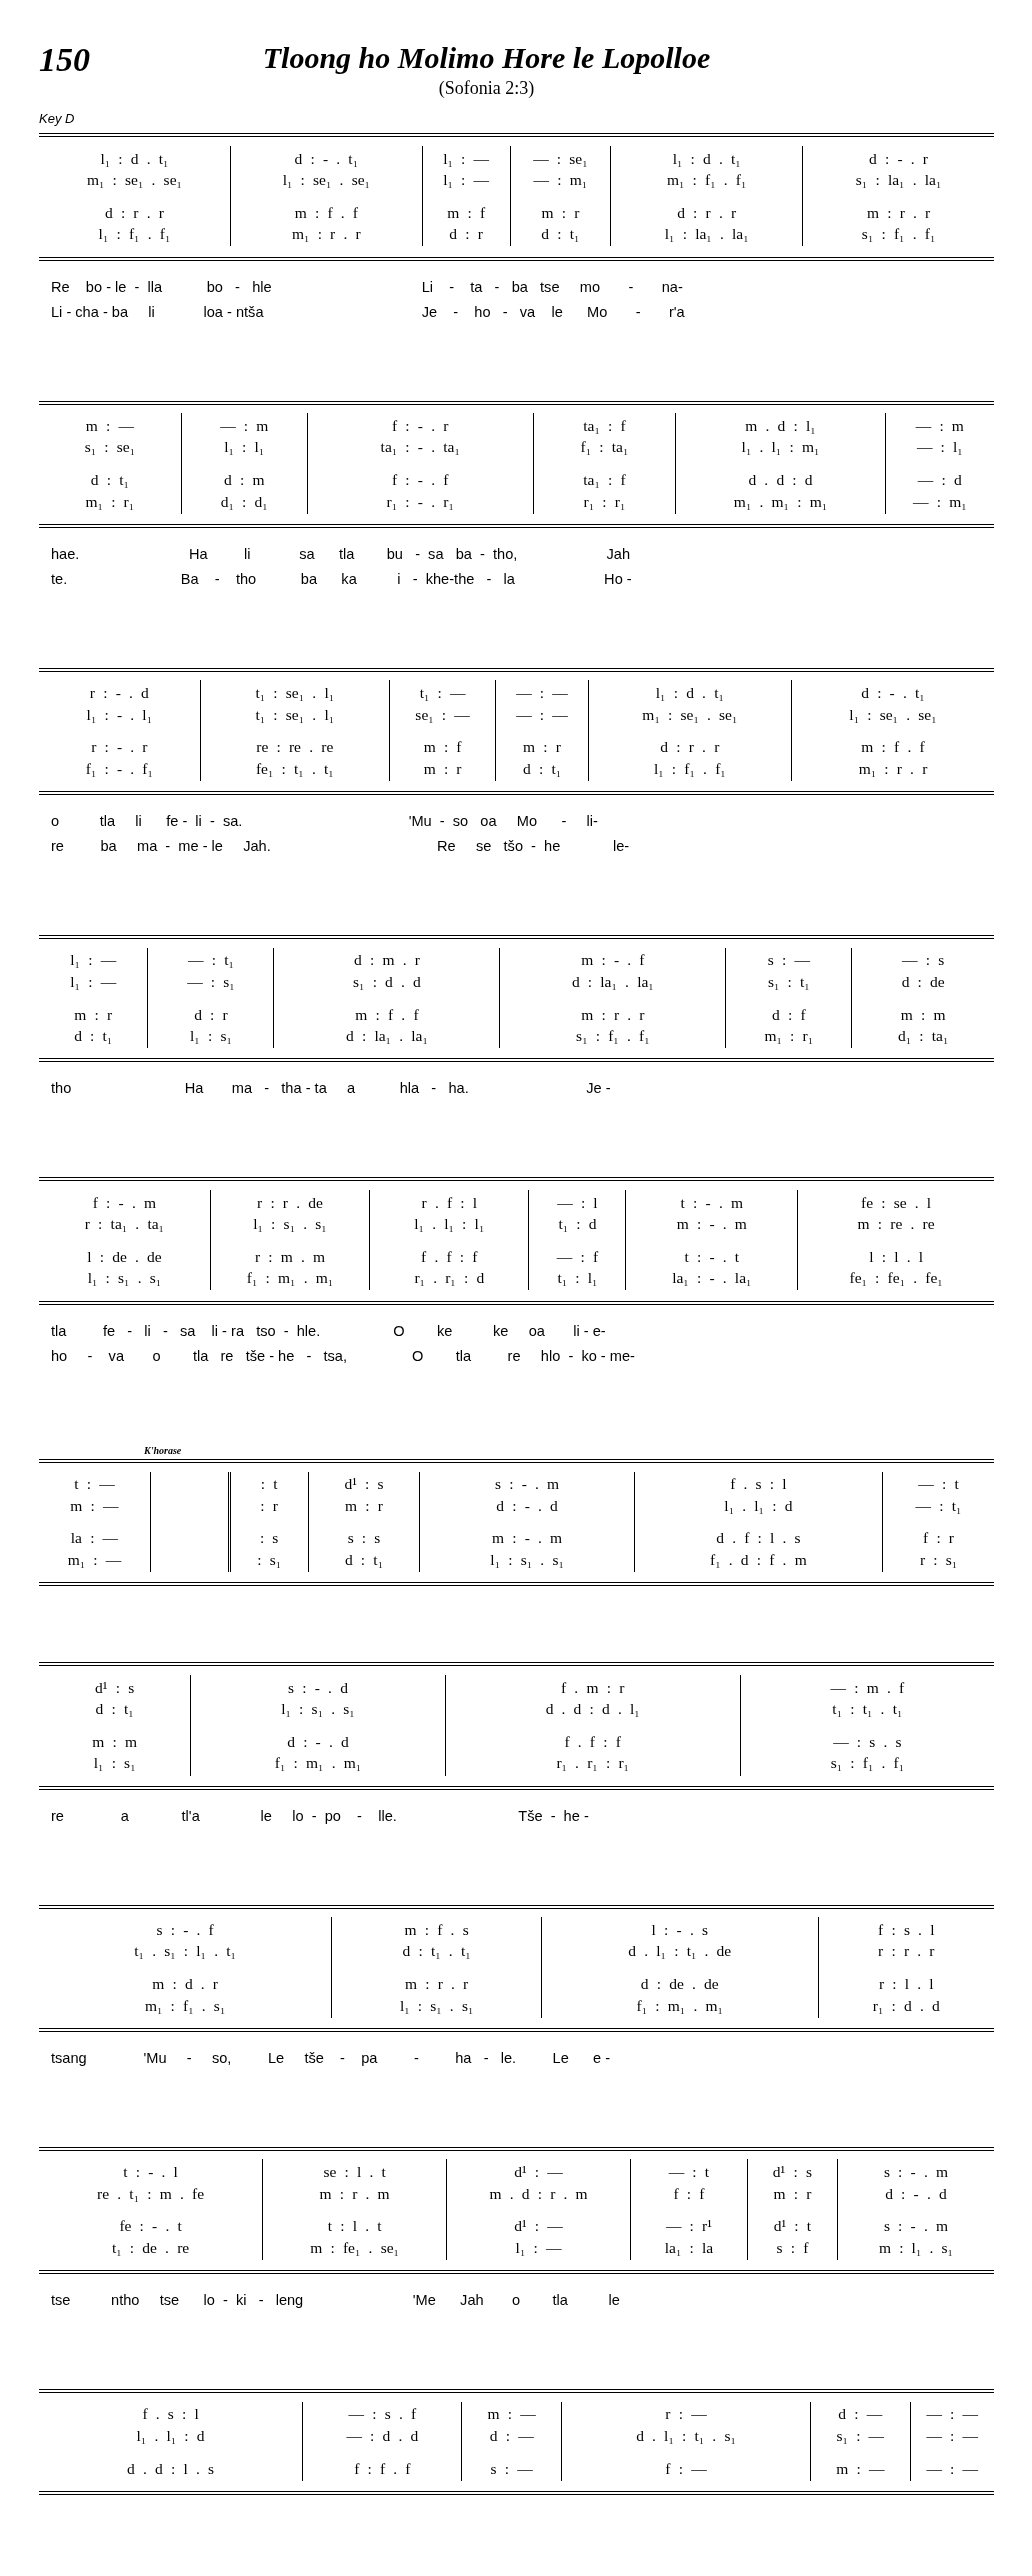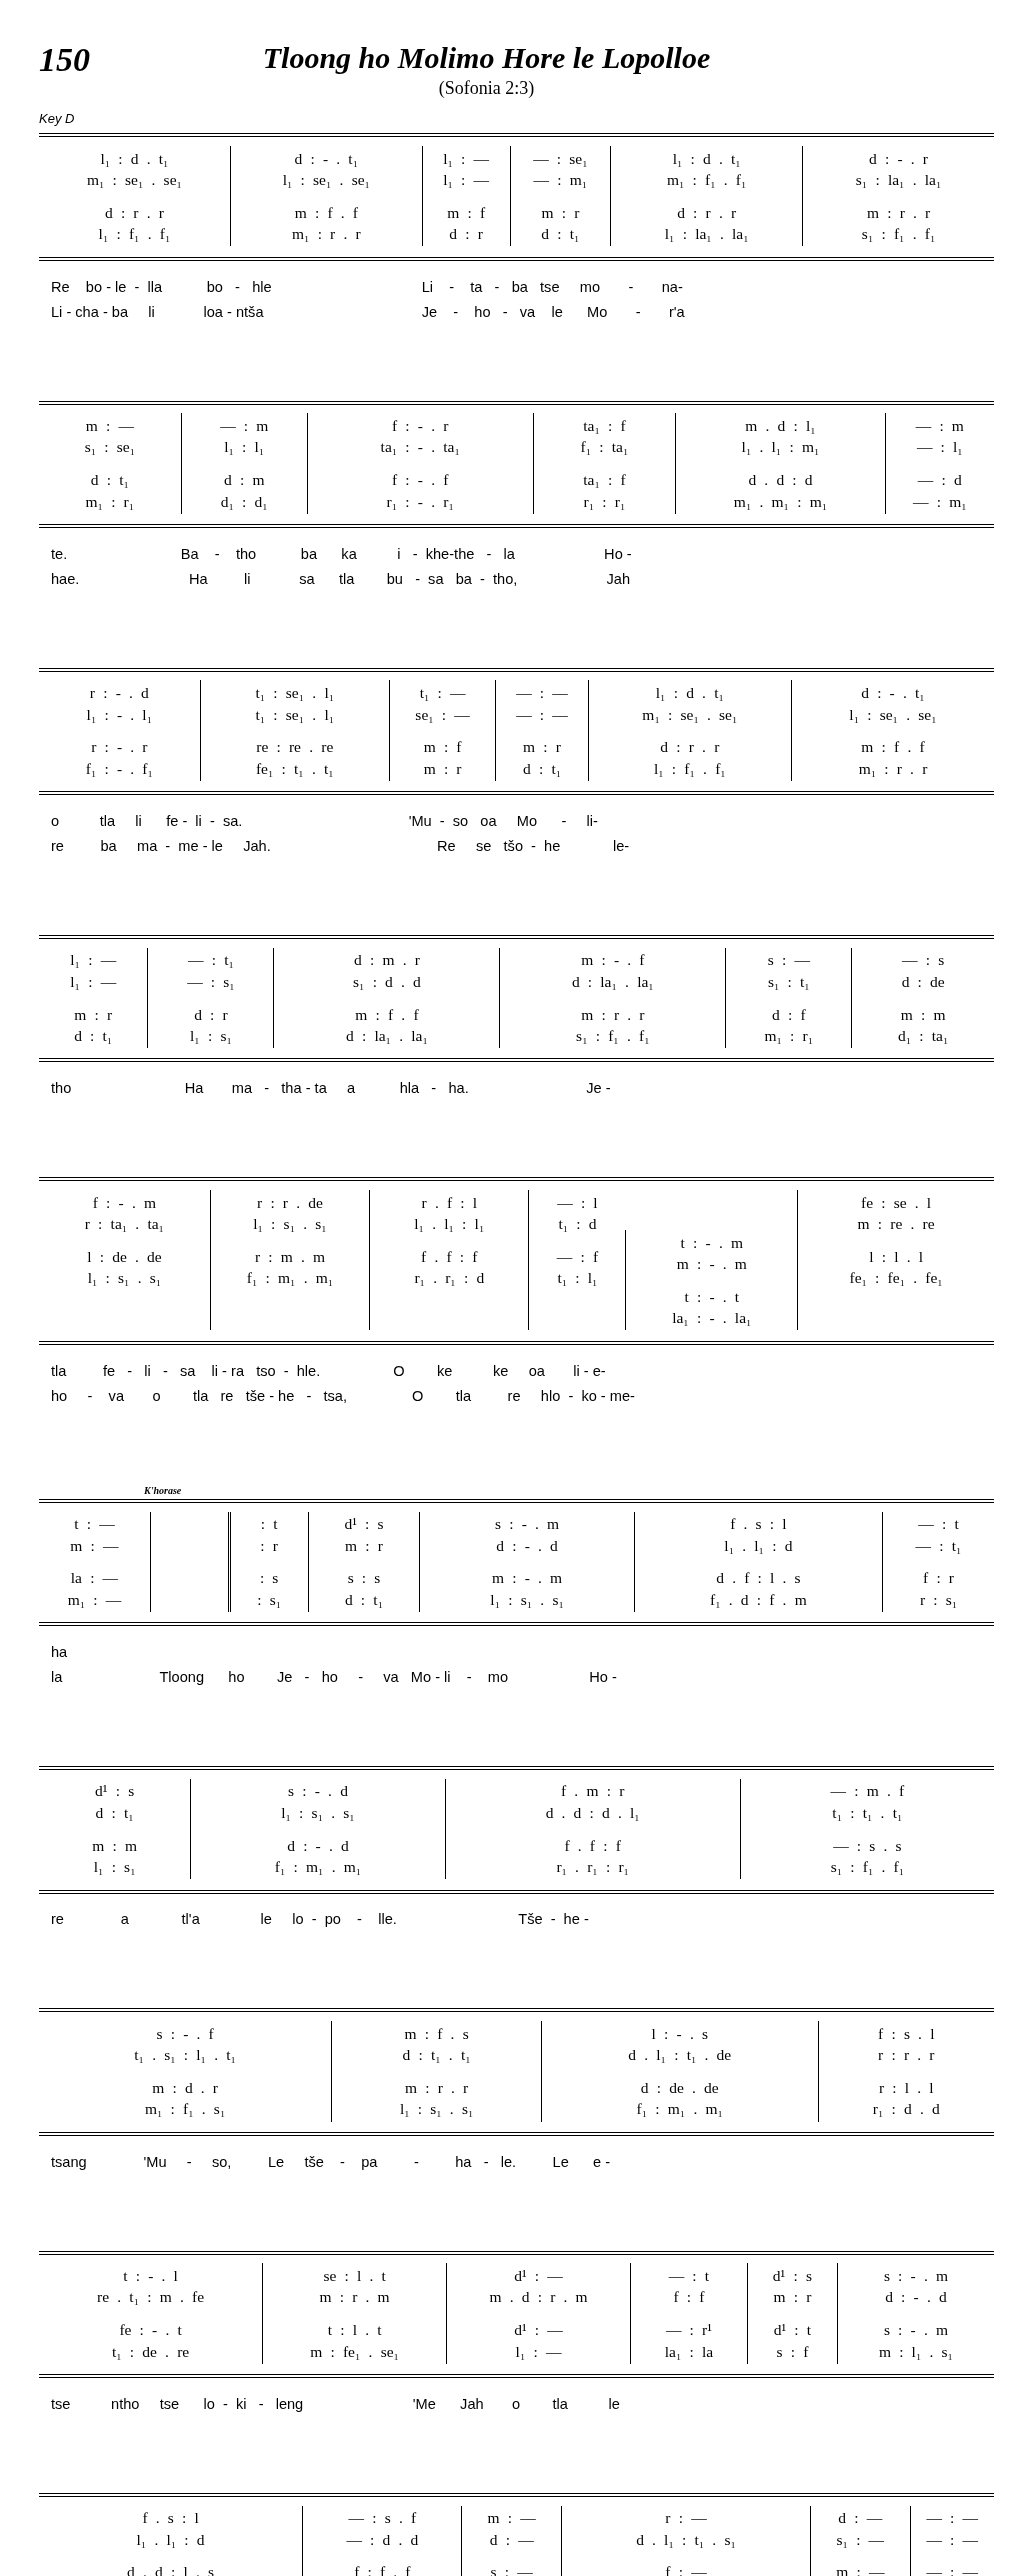--- a/index.html
+++ b/index.html
@@ -124,22 +124,22 @@
             <div class="note-line">m₁ . m₁ : m₁</div>
           </div>
           <div class="measure" style="flex-grow: 6;">
             <div class="note-line">— : m</div>
             <div class="note-line">— : l₁</div>
             <div class="note-line tb-first">— : d</div>
             <div class="note-line">— : m₁</div>
           </div>
         </div>
         <div class="lyrics">
+          <div class="lyrics-line">hae.                           Ha         li            sa      tla        bu   -  sa   ba  -  tho,                      Jah</div>
           <div class="lyrics-line">te.                            Ba    -    tho           ba      ka          i   -  khe-the   -   la                      Ho -</div>
-          <div class="lyrics-line">hae.                           Ha         li            sa      tla        bu   -  sa   ba  -  tho,                      Jah</div>
         </div>
       </div>
       <div class="system-block">
         <div class="system">
           <div class="measure" style="flex-grow: 11;">
             <div class="note-line">r : - . d</div>
             <div class="note-line">l₁ : - . l₁</div>
             <div class="note-line tb-first">r : - . r</div>
             <div class="note-line">f₁ : - . f₁</div>
           </div>
@@ -241,21 +241,21 @@
             <div class="note-line">l₁ . l₁ : l₁</div>
             <div class="note-line tb-first">f . f : f</div>
             <div class="note-line">r₁ . r₁ : d</div>
           </div>
           <div class="measure" style="flex-grow: 7;">
             <div class="note-line">— : l</div>
             <div class="note-line">t₁ : d</div>
             <div class="note-line tb-first">— : f</div>
             <div class="note-line">t₁ : l₁</div>
           </div>
-          <div class="measure grp" style="flex-grow: 13; margin-top: 40px;">
+          <div class="measure grp" style="flex-grow: 13;">
             <div class="note-line">t : - . m</div>
             <div class="note-line">m : - . m</div>
             <div class="note-line tb-first">t : - . t</div>
             <div class="note-line">la₁ : - . la₁</div>
           </div>
           <div class="measure" style="flex-grow: 15;">
             <div class="note-line">fe : se . l</div>
             <div class="note-line">m : re . re</div>
             <div class="note-line tb-first">l : l . l</div>
             <div class="note-line">fe₁ : fe₁ . fe₁</div>
@@ -305,24 +305,20 @@
             <div class="note-line tb-first">d . f : l . s</div>
             <div class="note-line">f₁ . d : f . m</div>
           </div>
           <div class="measure" style="flex-grow: 6;">
             <div class="note-line">— : t</div>
             <div class="note-line">— : t₁</div>
             <div class="note-line tb-first">f : r</div>
             <div class="note-line">r : s₁</div>
           </div>
         </div>
-        <div class="lyrics">
-          <div class="lyrics-line">ha</div>
-          <div class="lyrics-line">la                        Tloong      ho        Je   -   ho     -     va   Mo - li    -    mo                    Ho -</div>
-        </div>
       </div>
       <div class="system-block">
         <div class="system">
           <div class="measure" style="flex-grow: 7;">
             <div class="note-line">d¹ : s</div>
             <div class="note-line">d : t₁</div>
             <div class="note-line tb-first">m : m</div>
             <div class="note-line">l₁ : s₁</div>
           </div>
           <div class="measure" style="flex-grow: 12;">

